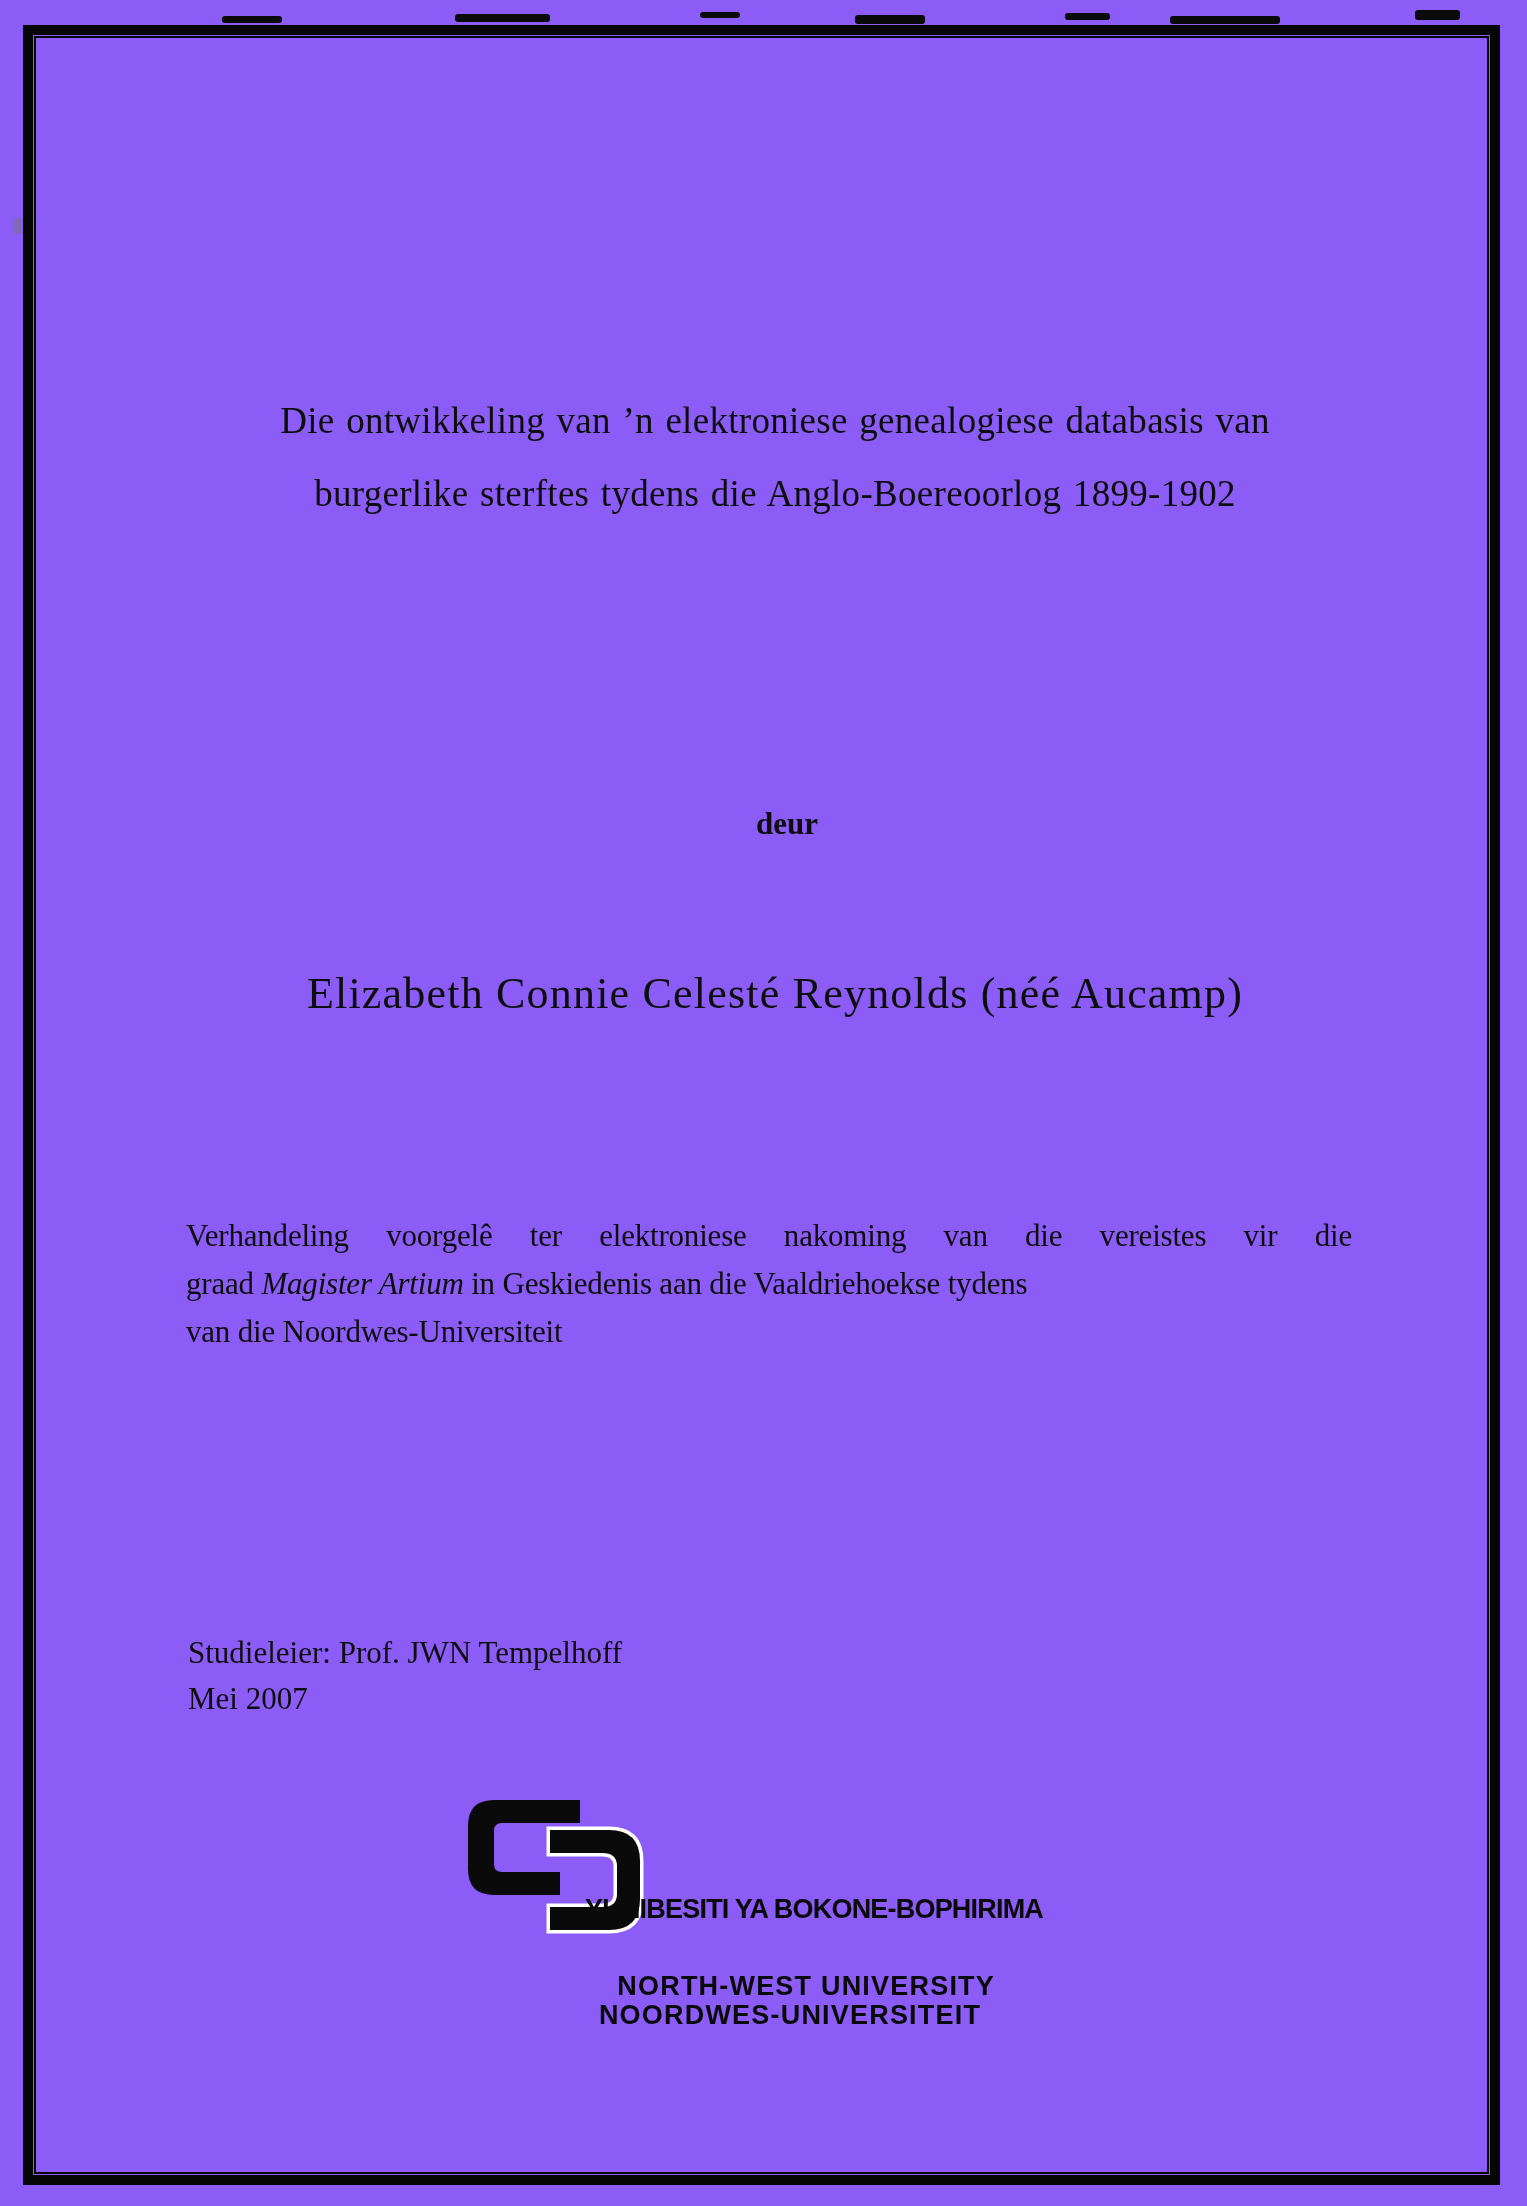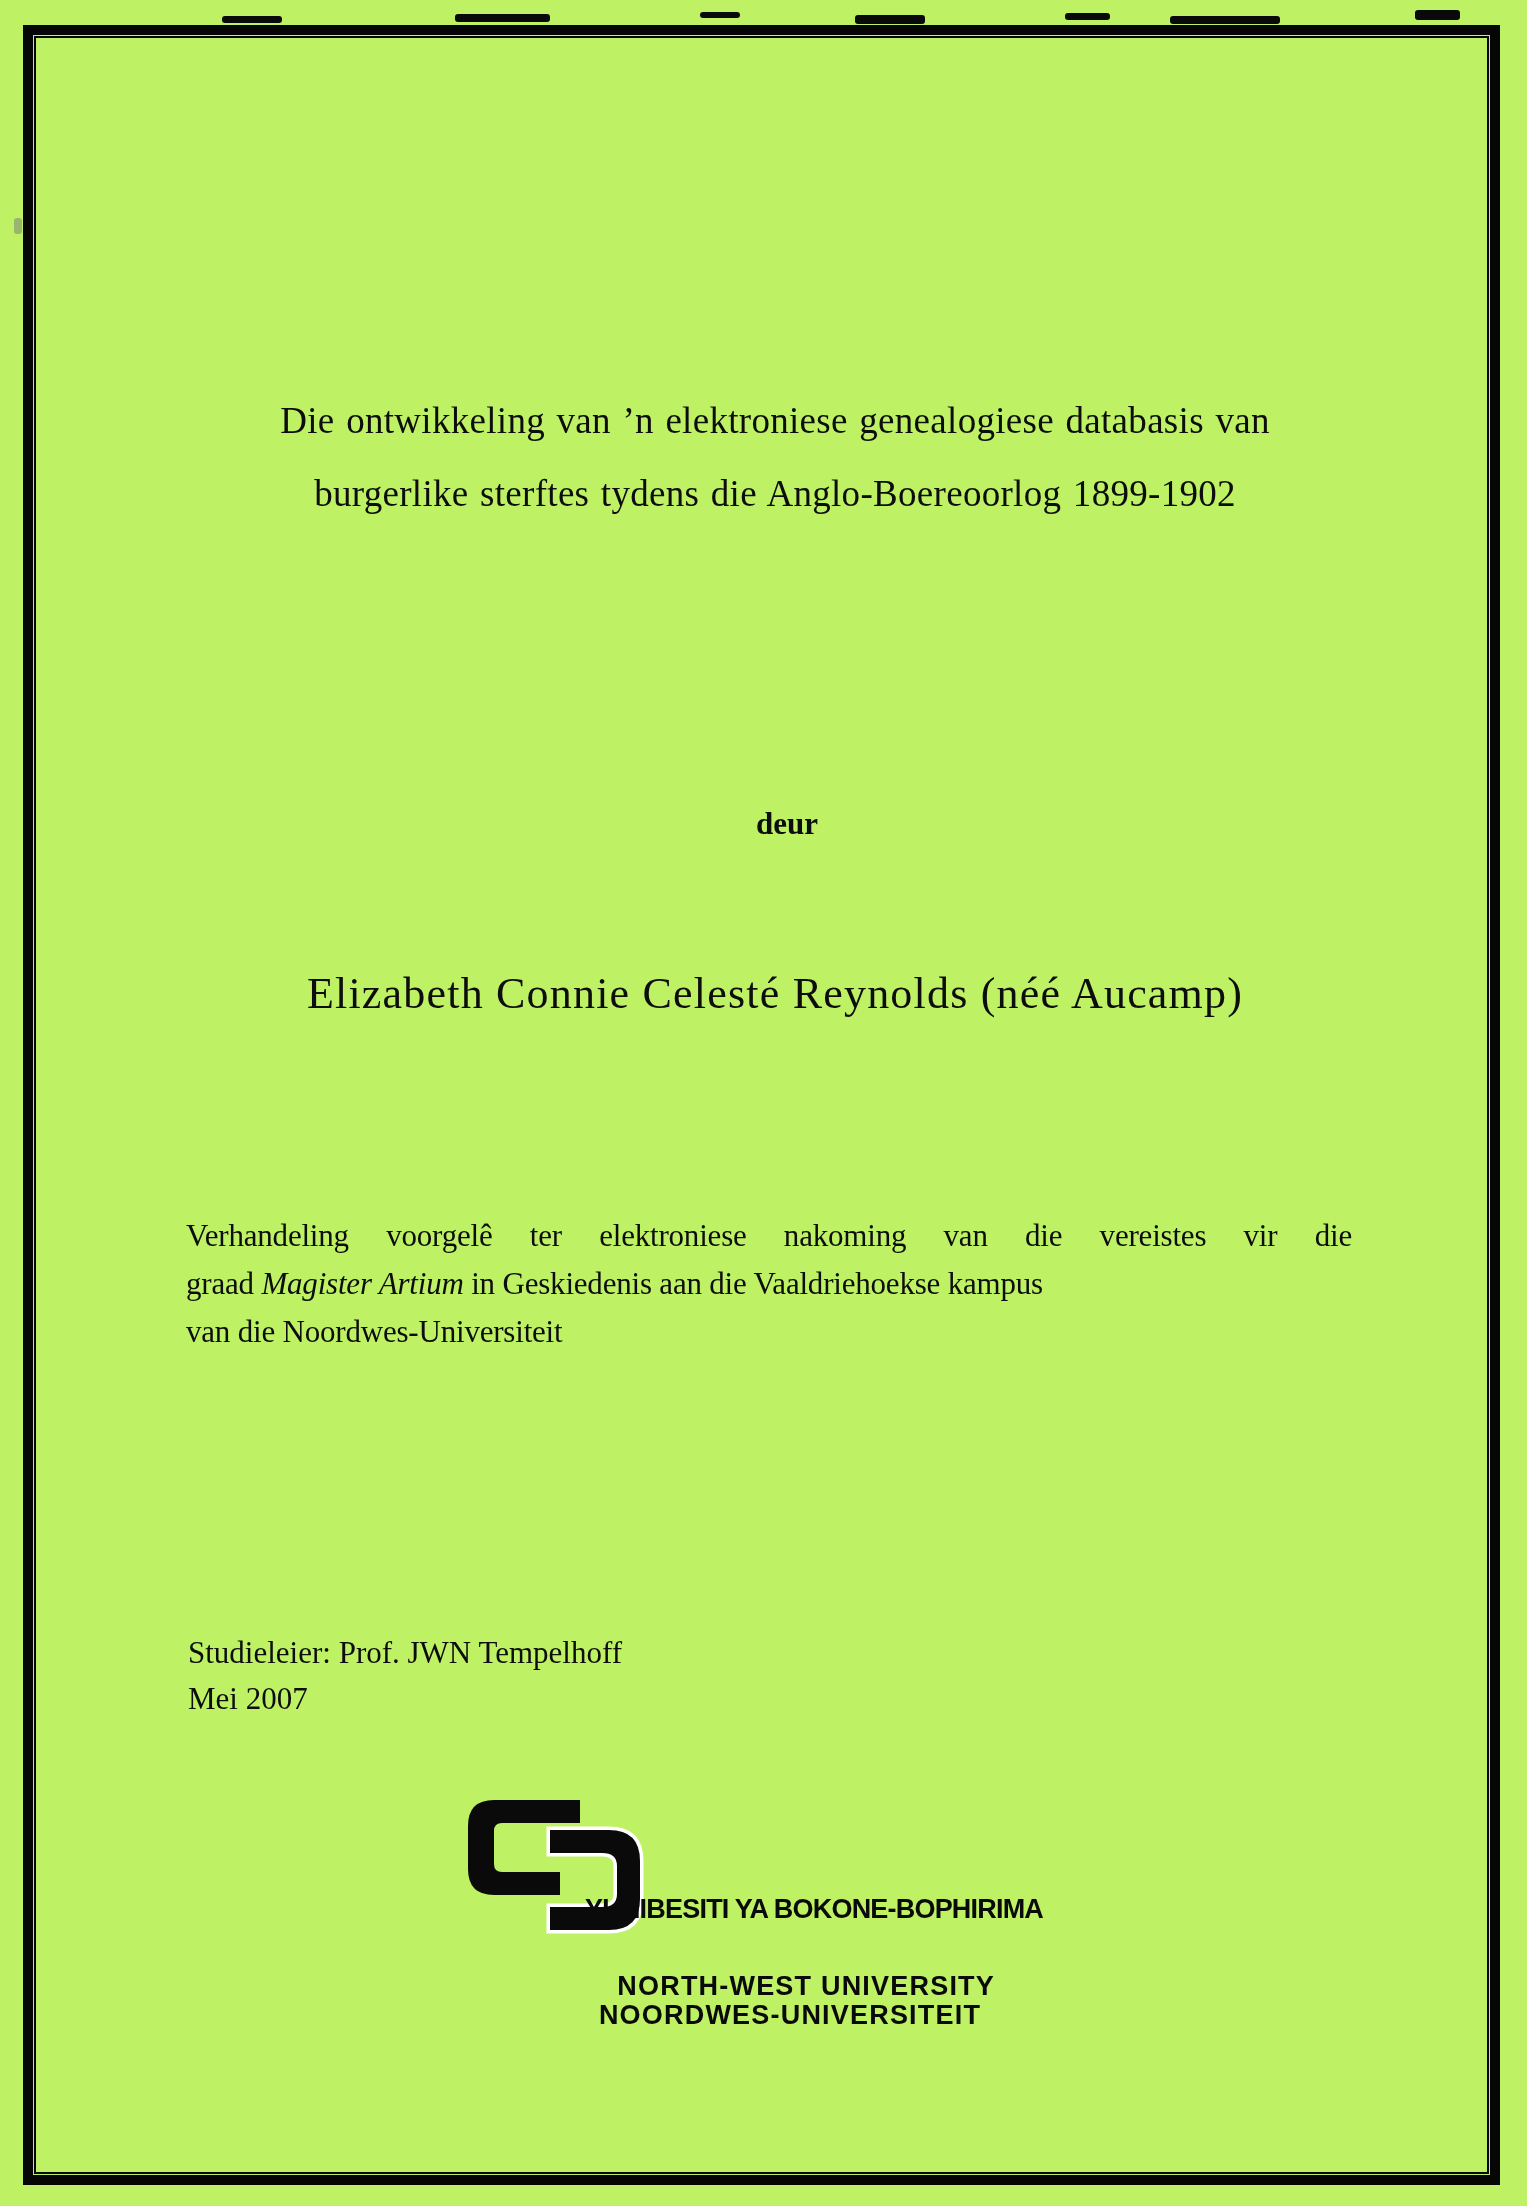--- a/index.html
+++ b/index.html
@@ -1,20 +1,20 @@
 <!DOCTYPE html>
 <html><head>
 <meta charset="utf-8">
 <style>
   html, body { margin: 0; padding: 0; background: #e8e8e8; }
   .page {
     position: relative;
     width: 1527px;
     height: 2206px;
-    background: #bef264;
+    background: #8b5cf6;
     font-family: "Liberation Serif", serif;
     color: #0d0d0d;
     overflow: hidden;
     margin: 0 auto;
   }
 
   
   .frame {
     position: absolute;
     left: 23px; top: 25px;
@@ -137,21 +137,21 @@
     <div>Die ontwikkeling van ’n elektroniese genealogiese databasis van</div>
     <div>burgerlike sterftes tydens die Anglo-Boereoorlog 1899-1902</div>
   </div>
 
   <div class="centered byline">deur</div>
 
   <div class="centered author">Elizabeth Connie Celesté Reynolds (néé Aucamp)</div>
 
   <div class="statement">
     <div class="st-line1">Verhandeling voorgelê ter elektroniese nakoming van die vereistes vir die</div>
-    <div class="st-line2"><span>graad </span><span class="italic">Magister Artium</span><span> in Geskiedenis aan die Vaaldriehoekse kampus</span></div>
+    <div class="st-line2"><span>graad </span><span class="italic">Magister Artium</span><span> in Geskiedenis aan die Vaaldriehoekse tydens</span></div>
     <div class="st-line3">van die Noordwes-Universiteit</div>
   </div>
 
   <div class="supervisor">
     <div>Studieleier: Prof. JWN Tempelhoff</div>
     <div>Mei 2007</div>
   </div>
 
   <svg class="logo-mark" viewBox="0 0 200 170" xmlns="http://www.w3.org/2000/svg" aria-hidden="true">
 

